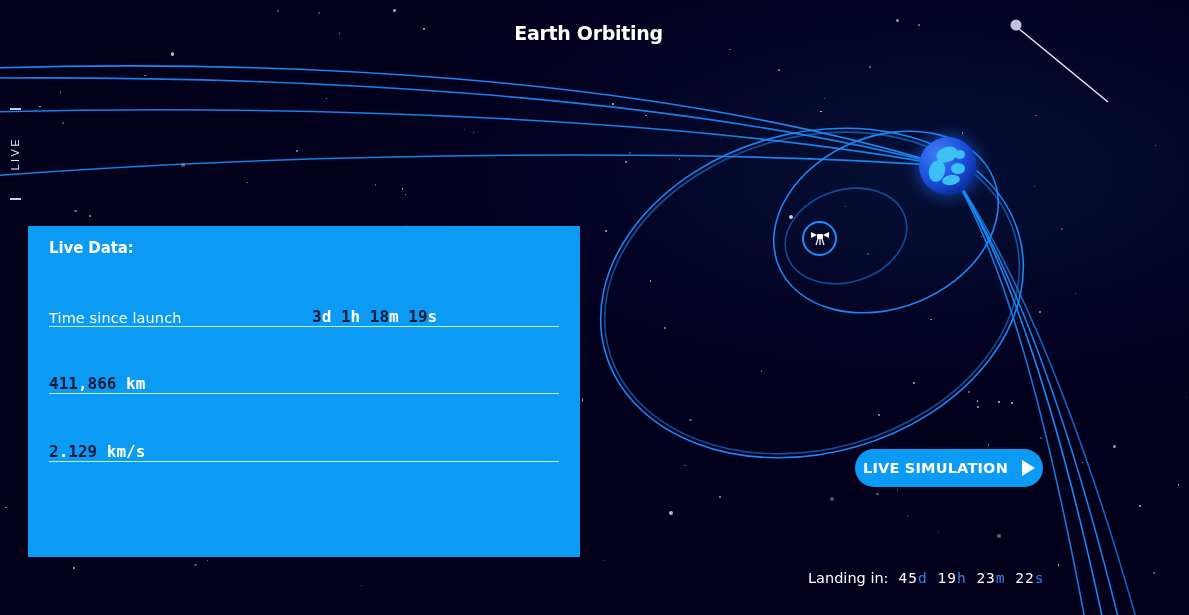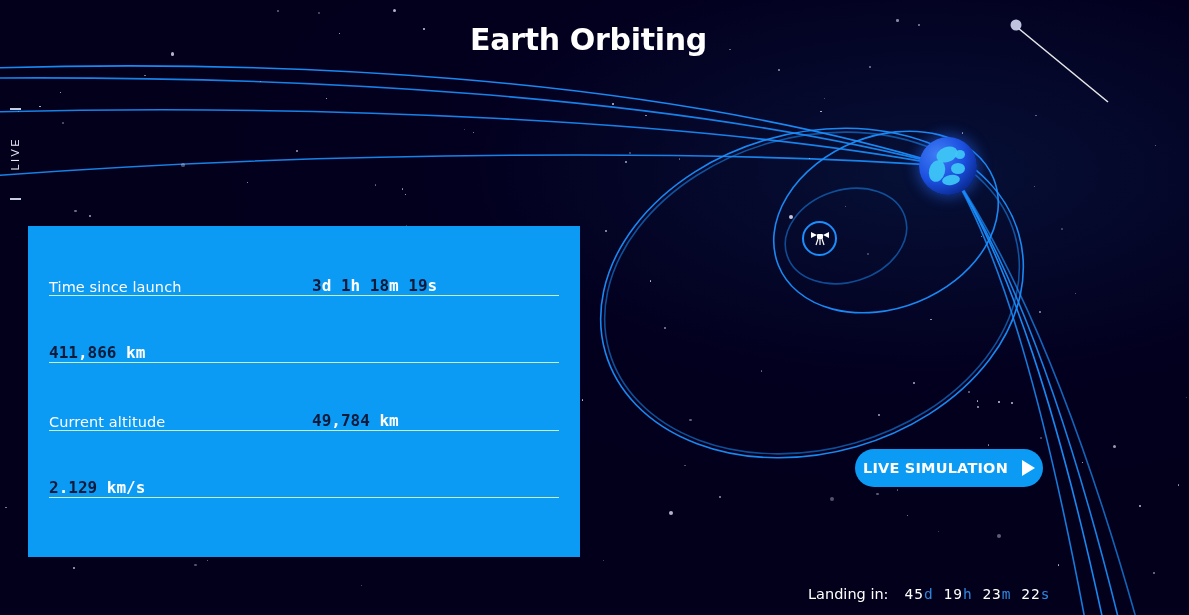--- a/index.html
+++ b/index.html
@@ -74,21 +74,21 @@
   }
 
   
   #title {
     position: absolute;
     left: 0;
     right: 12px;
     top: 22px;
     text-align: center;
     color: #ffffff;
-    font-size: 30px;
+    font-size: 19px;
     font-weight: bold;
     letter-spacing: -0.3px;
     font-family: "DejaVu Sans", sans-serif;
   }
 
   
   #panel {
     position: absolute;
     left: 28px;
     top: 226px;
@@ -174,22 +174,21 @@
     border-bottom: 8px solid transparent;
   }
 
   
   #landing {
     position: absolute;
     left: 808px;
     top: 570px;
     display: flex;
     align-items: flex-start;
-    gap: 16px;
-    margin-top: 16px;
+    gap: 10px;
   }
   #landing-label {
     color: #ffffff;
     font-size: 14.5px;
     font-family: "DejaVu Sans", sans-serif;
   }
   #landing-value {
     font-family: "DejaVu Sans Mono", monospace;
     font-size: 14.5px;
     color: #ffffff;
@@ -410,33 +409,30 @@
       <rect x="8" y="4" width="6" height="5" rx="1" fill="#ffffff"></rect>
       <path d="M8 5 L2 2 L2 8 Z" fill="#ffffff"></path>
       <path d="M14 5 L20 2 L20 8 Z" fill="#ffffff"></path>
       <line x1="9" y1="9" x2="7" y2="15" stroke="#ffffff" stroke-width="1.2"></line>
       <line x1="13" y1="9" x2="15" y2="15" stroke="#ffffff" stroke-width="1.2"></line>
       <line x1="11" y1="9" x2="11" y2="15" stroke="#ffffff" stroke-width="1.2"></line>
     </svg>
   </div>
 
   <div id="panel">
+    <div id="panel-heading">Live Data:</div>
     <div class="data-rows" id="data-rows">
         <div class="data-row">
           <div class="row-label">Time since launch</div>
           <div class="row-value"><span class="num">3</span><span class="unit">d </span><span class="num">1</span><span class="unit">h </span><span class="num">18</span><span class="unit">m </span><span class="num">19</span><span class="unit">s</span></div>
         </div>
         <div class="data-row">
           <div class="row-value"><span class="num">411</span><span class="unit">,</span><span class="num">866</span><span class="unit"> km</span></div>
         </div>
         <div class="data-row">
-          <div class="row-label">Current altitude</div>
-          <div class="row-value"><span class="num">49</span><span class="unit">,</span><span class="num">784</span><span class="unit"> km</span></div>
-        </div>
-        <div class="data-row">
           <div class="row-value"><span class="num">2</span><span class="unit">.</span><span class="num">129</span><span class="unit"> km/s</span></div>
         </div>
       </div>
   </div>
 
   <button id="play-btn">
     <span id="play-btn-label">LIVE SIMULATION</span>
     <span id="play-triangle"></span>
   </button>
 

